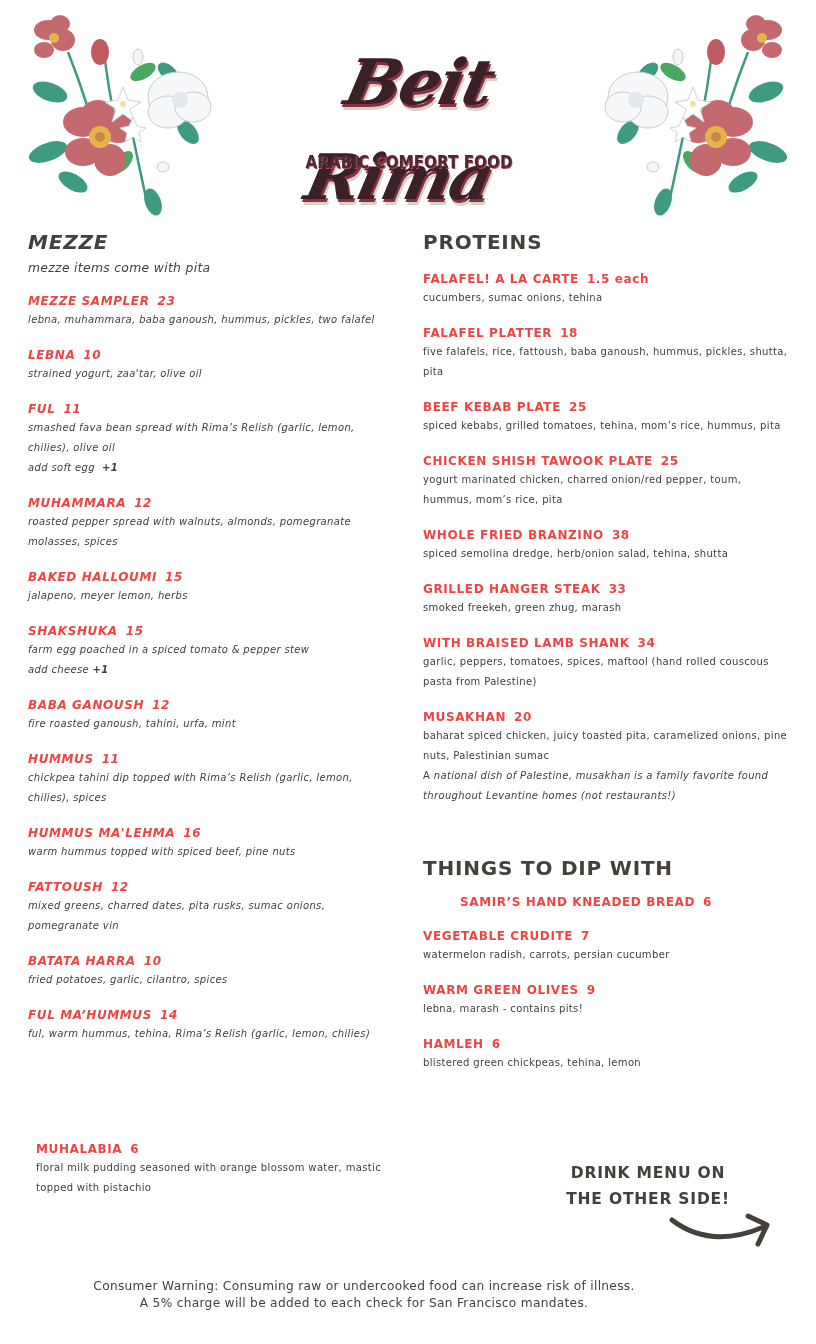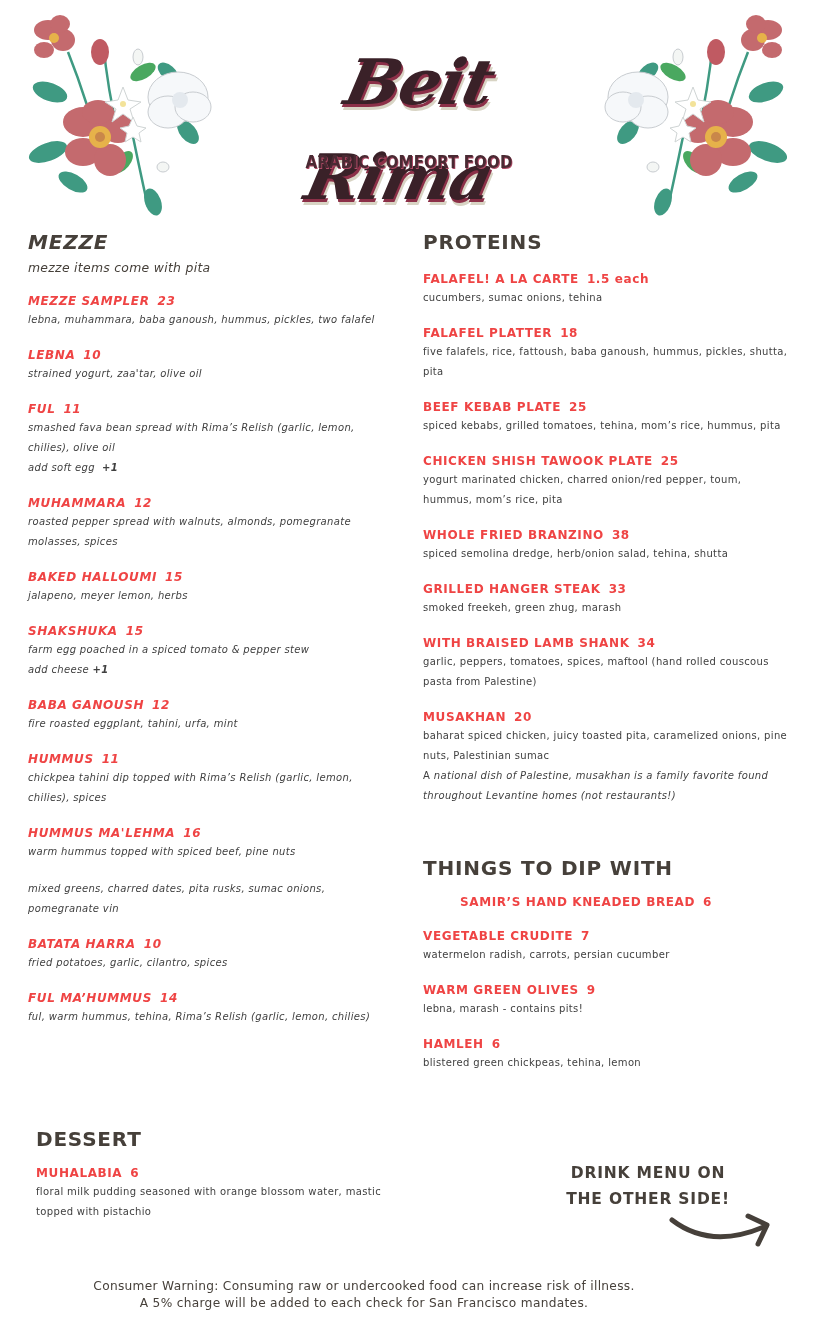--- a/index.html
+++ b/index.html
@@ -205,46 +205,46 @@
       <div class="item-name"><span>BAKED HALLOUMI</span><span class="price">15</span></div>
       <div class="item-desc">jalapeno, meyer lemon, herbs</div>
     </div>
     <div class="item">
       <div class="item-name"><span>SHAKSHUKA</span><span class="price">15</span></div>
       <div class="item-desc">farm egg poached in a spiced tomato &amp; pepper stew</div>
       <div class="item-desc"><span>add cheese</span> <b>+1</b></div>
     </div>
     <div class="item">
       <div class="item-name"><span>BABA GANOUSH</span><span class="price">12</span></div>
-      <div class="item-desc">fire roasted eggplant, tahini, urfa, mint</div>
+      <div class="item-desc">fire roasted ganoush, tahini, urfa, mint</div>
     </div>
     <div class="item">
       <div class="item-name"><span>HUMMUS</span><span class="price">11</span></div>
       <div class="item-desc">chickpea tahini dip topped with Rima’s Relish (garlic, lemon, chilies), spices</div>
     </div>
     <div class="item">
       <div class="item-name"><span>HUMMUS MA'LEHMA</span><span class="price">16</span></div>
       <div class="item-desc">warm hummus topped with spiced beef, pine nuts</div>
     </div>
     <div class="item">
+      <div class="item-name"><span>FATTOUSH</span><span class="price">12</span></div>
       <div class="item-desc">mixed greens, charred dates, pita rusks, sumac onions, pomegranate vin</div>
     </div>
     <div class="item">
       <div class="item-name"><span>BATATA HARRA</span><span class="price">10</span></div>
       <div class="item-desc">fried potatoes, garlic, cilantro, spices</div>
     </div>
     <div class="item">
       <div class="item-name"><span>FUL MA’HUMMUS</span><span class="price">14</span></div>
       <div class="item-desc">ful, warm hummus, tehina, Rima’s Relish (garlic, lemon, chilies)</div>
     </div>
   </section>
 </div>
 
 <section class="sec-dessert">
-  <h2 class="section-title">DESSERT</h2>
   <div class="item">
     <div class="item-name"><span>MUHALABIA</span><span class="price">6</span></div>
     <div class="item-desc">floral milk pudding seasoned with orange blossom water, mastic topped with pistachio</div>
   </div>
 </section>
 
 <div class="col right">
   <section class="sec-proteins">
     <h2 class="section-title">PROTEINS</h2>
 

